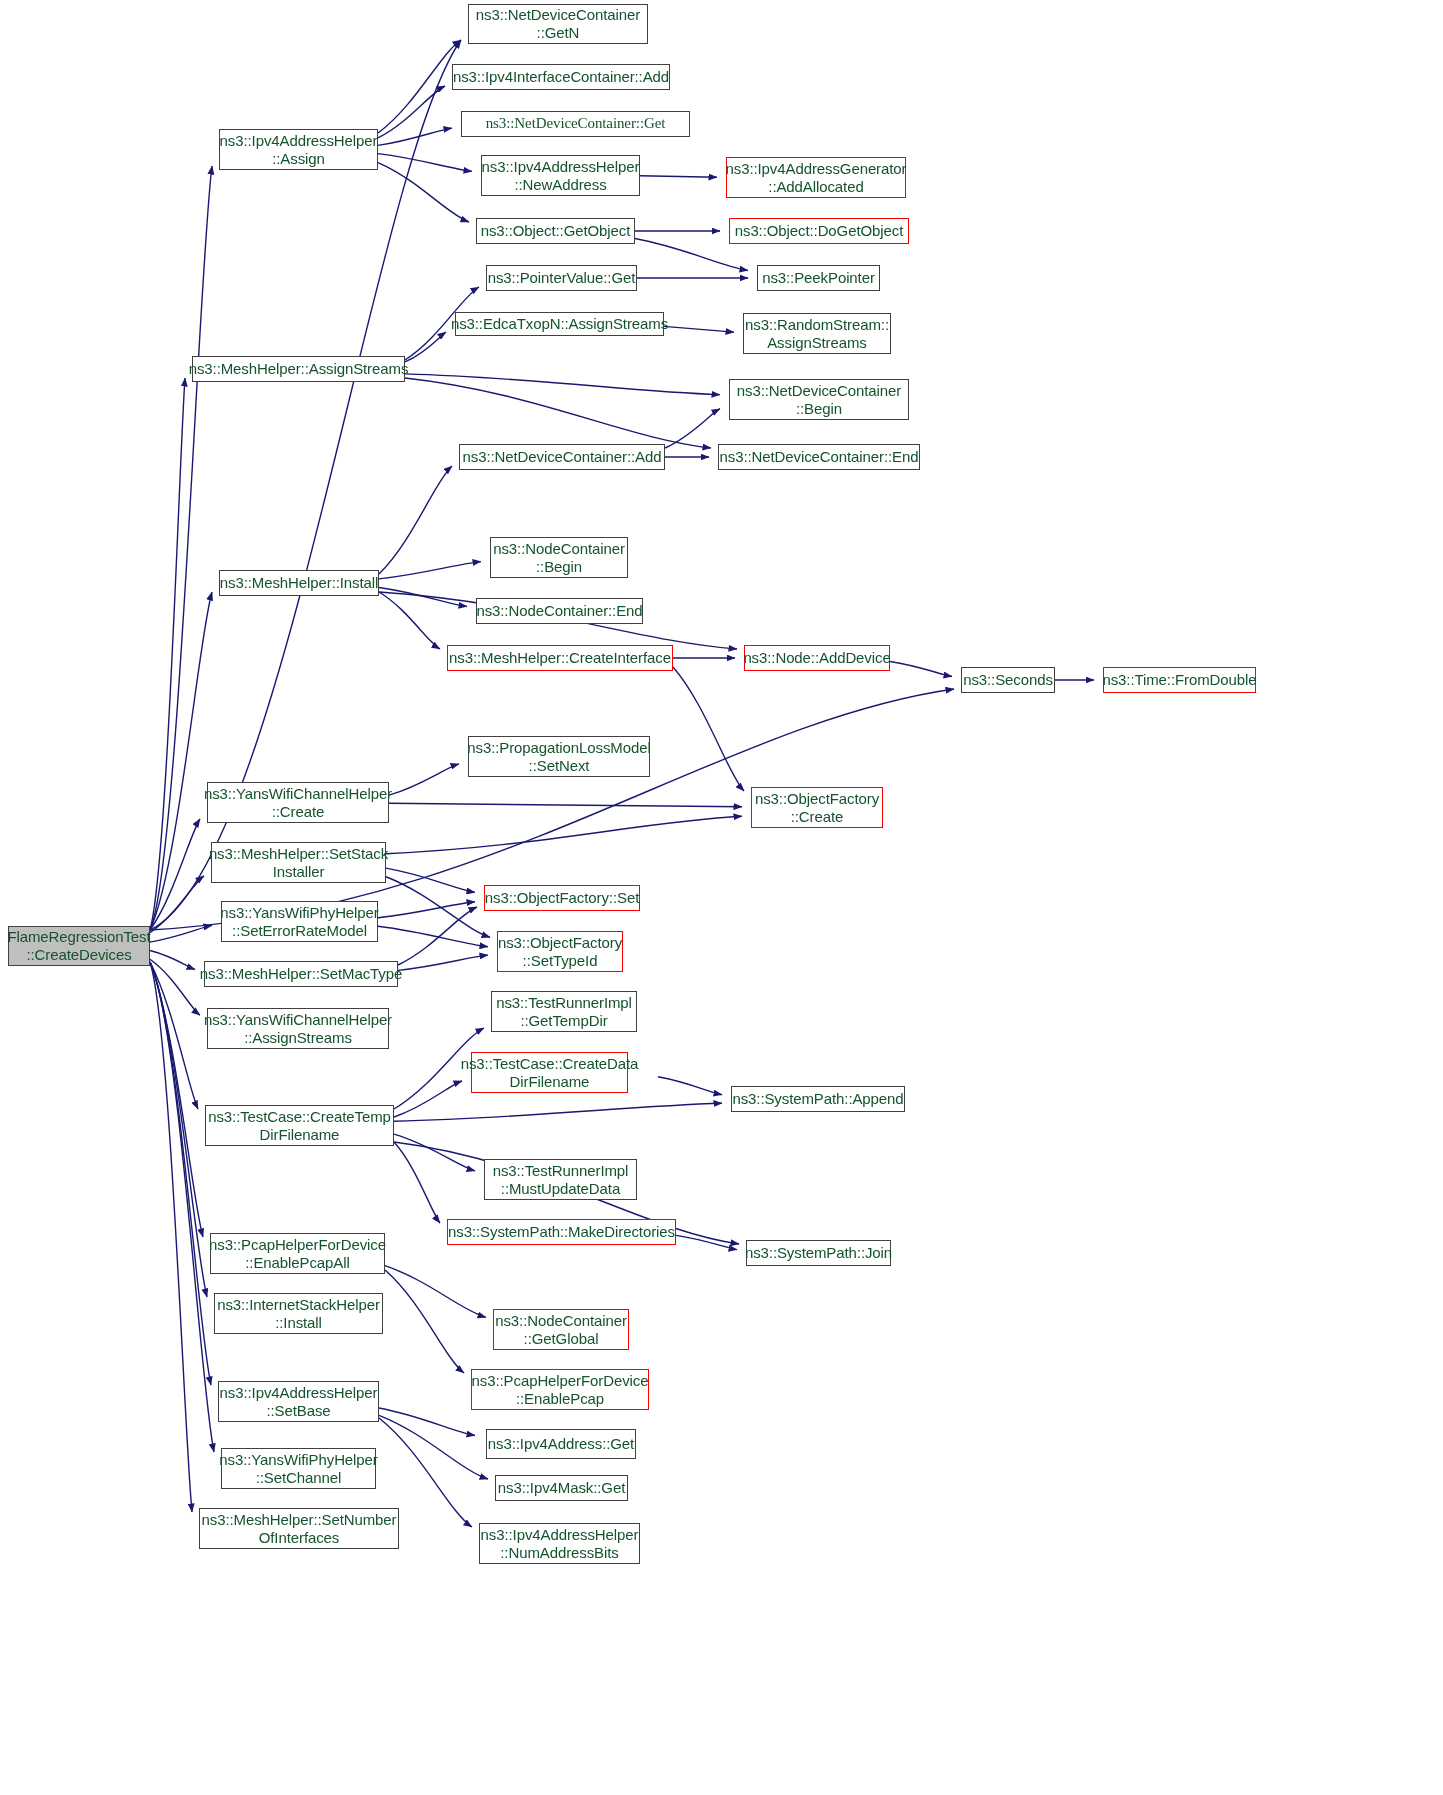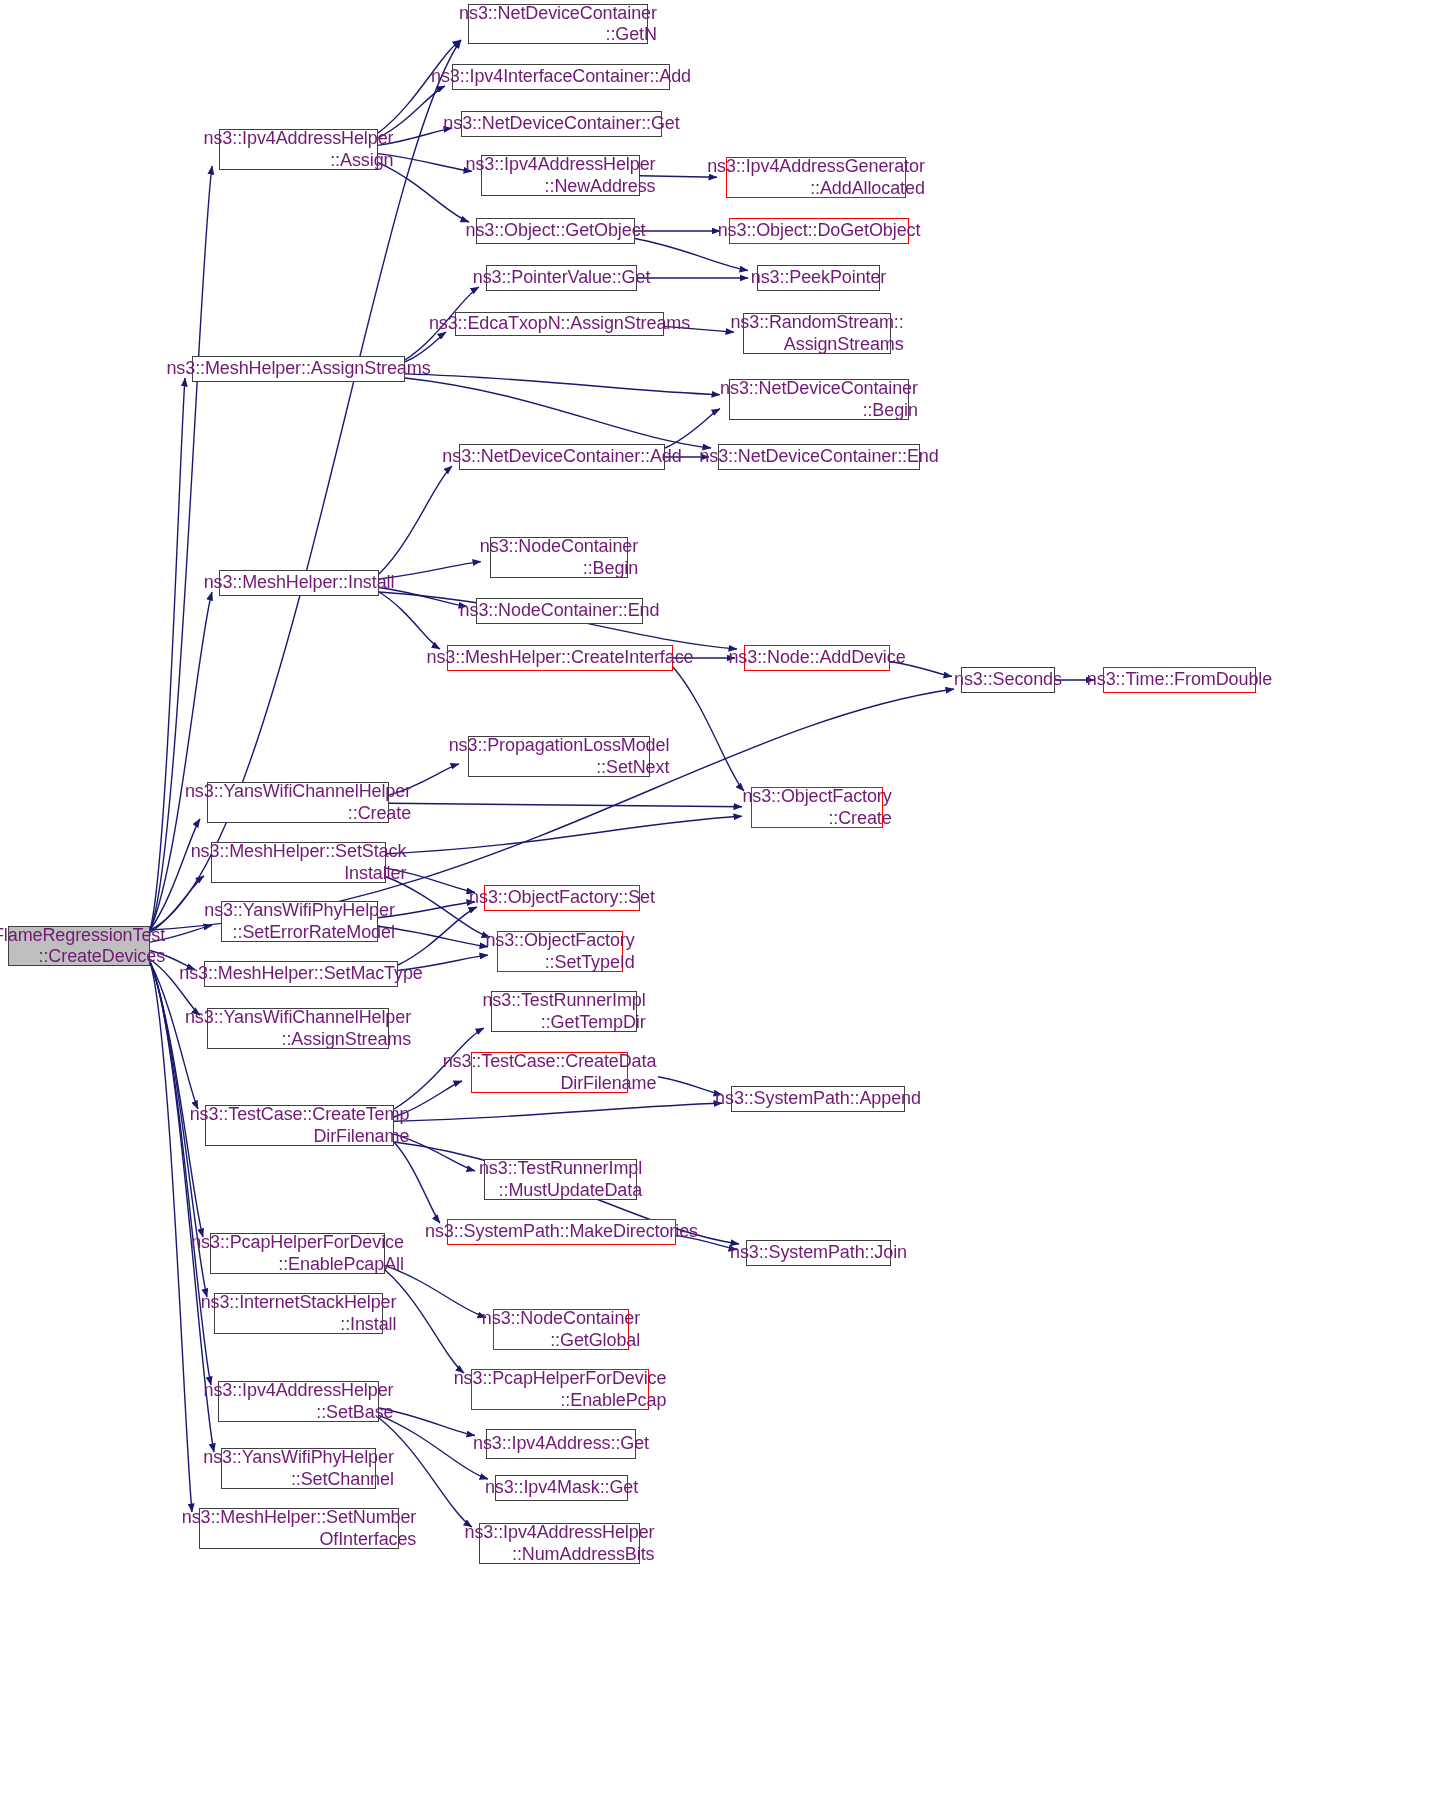--- a/index.html
+++ b/index.html
@@ -24,25 +24,25 @@
     width: 1443px;
     height: 1795px;
     pointer-events: none;
   }
   .node {
     position: absolute;
     box-sizing: border-box;
     display: flex;
     align-items: center;
     justify-content: center;
-    text-align: right;
+    text-align: center;
     background: #ffffff;
     border: 1px solid #404040;
-    color: #701a75;
-    font-size: 18px;
+    color: #14532d;
+    font-size: 15px;
     line-height: 1.18;
     letter-spacing: -0.1px;
     white-space: pre-line;
     padding: 0 3px;
     cursor: pointer;
   }
   .node.red {
     border-color: #ff0000;
   }
   .node.root {
@@ -125,21 +125,21 @@
         <path d="M379,1415.34 C427.72,1434.59715 460.2,1470.0876 488,1479" fill="none" stroke="#191970" stroke-width="1.4" marker-end="url(#arrow)"></path>
         <path d="M379,1418 C421,1450.9725 449,1511.74 472,1527" fill="none" stroke="#191970" stroke-width="1.4" marker-end="url(#arrow)"></path>
       </g>
   </svg>
   <div id="nodes">
       <div class="node root" style="left: 8px; top: 926px; width: 142px; height: 40px;">FlameRegressionTest
 ::CreateDevices</div>
       <div class="node" style="left: 468px; top: 4px; width: 180px; height: 40px;">ns3::NetDeviceContainer
 ::GetN</div>
       <div class="node" style="left: 452px; top: 64px; width: 218px; height: 26px;">ns3::Ipv4InterfaceContainer::Add</div>
-      <div class="node" style="left: 461px; top: 111px; width: 201px; height: 26px;">ns3::NetDeviceContainer::Get</div>
+      <div class="node" style="left: 461px; top: 111px; width: 229px; height: 26px; font-family: Liberation Serif, serif;">ns3::NetDeviceContainer::Get</div>
       <div class="node" style="left: 219px; top: 129px; width: 159px; height: 41px;">ns3::Ipv4AddressHelper
 ::Assign</div>
       <div class="node" style="left: 481px; top: 155px; width: 159px; height: 41px;">ns3::Ipv4AddressHelper
 ::NewAddress</div>
       <div class="node red" style="left: 726px; top: 157px; width: 180px; height: 41px;">ns3::Ipv4AddressGenerator
 ::AddAllocated</div>
       <div class="node" style="left: 476px; top: 218px; width: 159px; height: 26px;">ns3::Object::GetObject</div>
       <div class="node red" style="left: 729px; top: 218px; width: 180px; height: 26px;">ns3::Object::DoGetObject</div>
       <div class="node" style="left: 486px; top: 265px; width: 151px; height: 26px;">ns3::PointerValue::Get</div>
       <div class="node" style="left: 757px; top: 265px; width: 123px; height: 26px;">ns3::PeekPointer</div>

